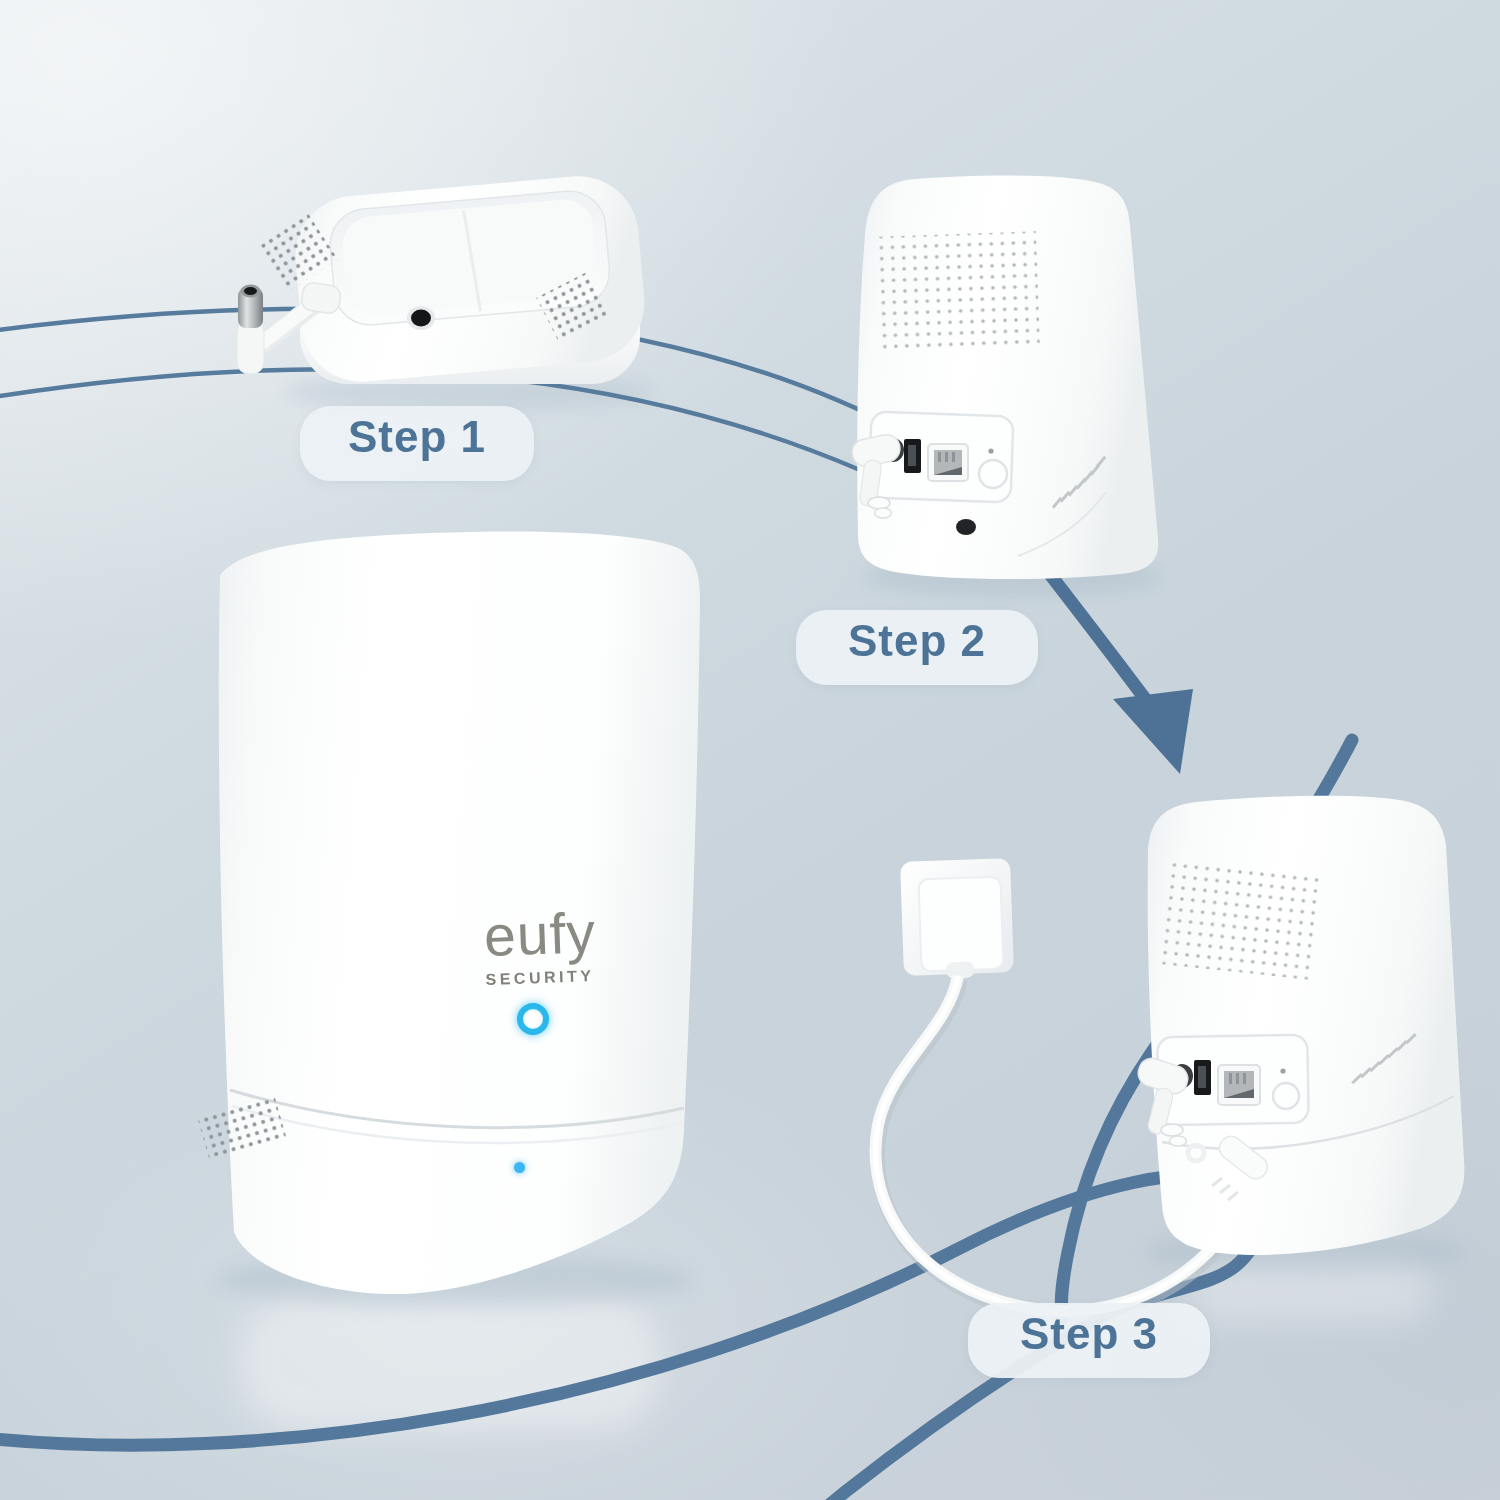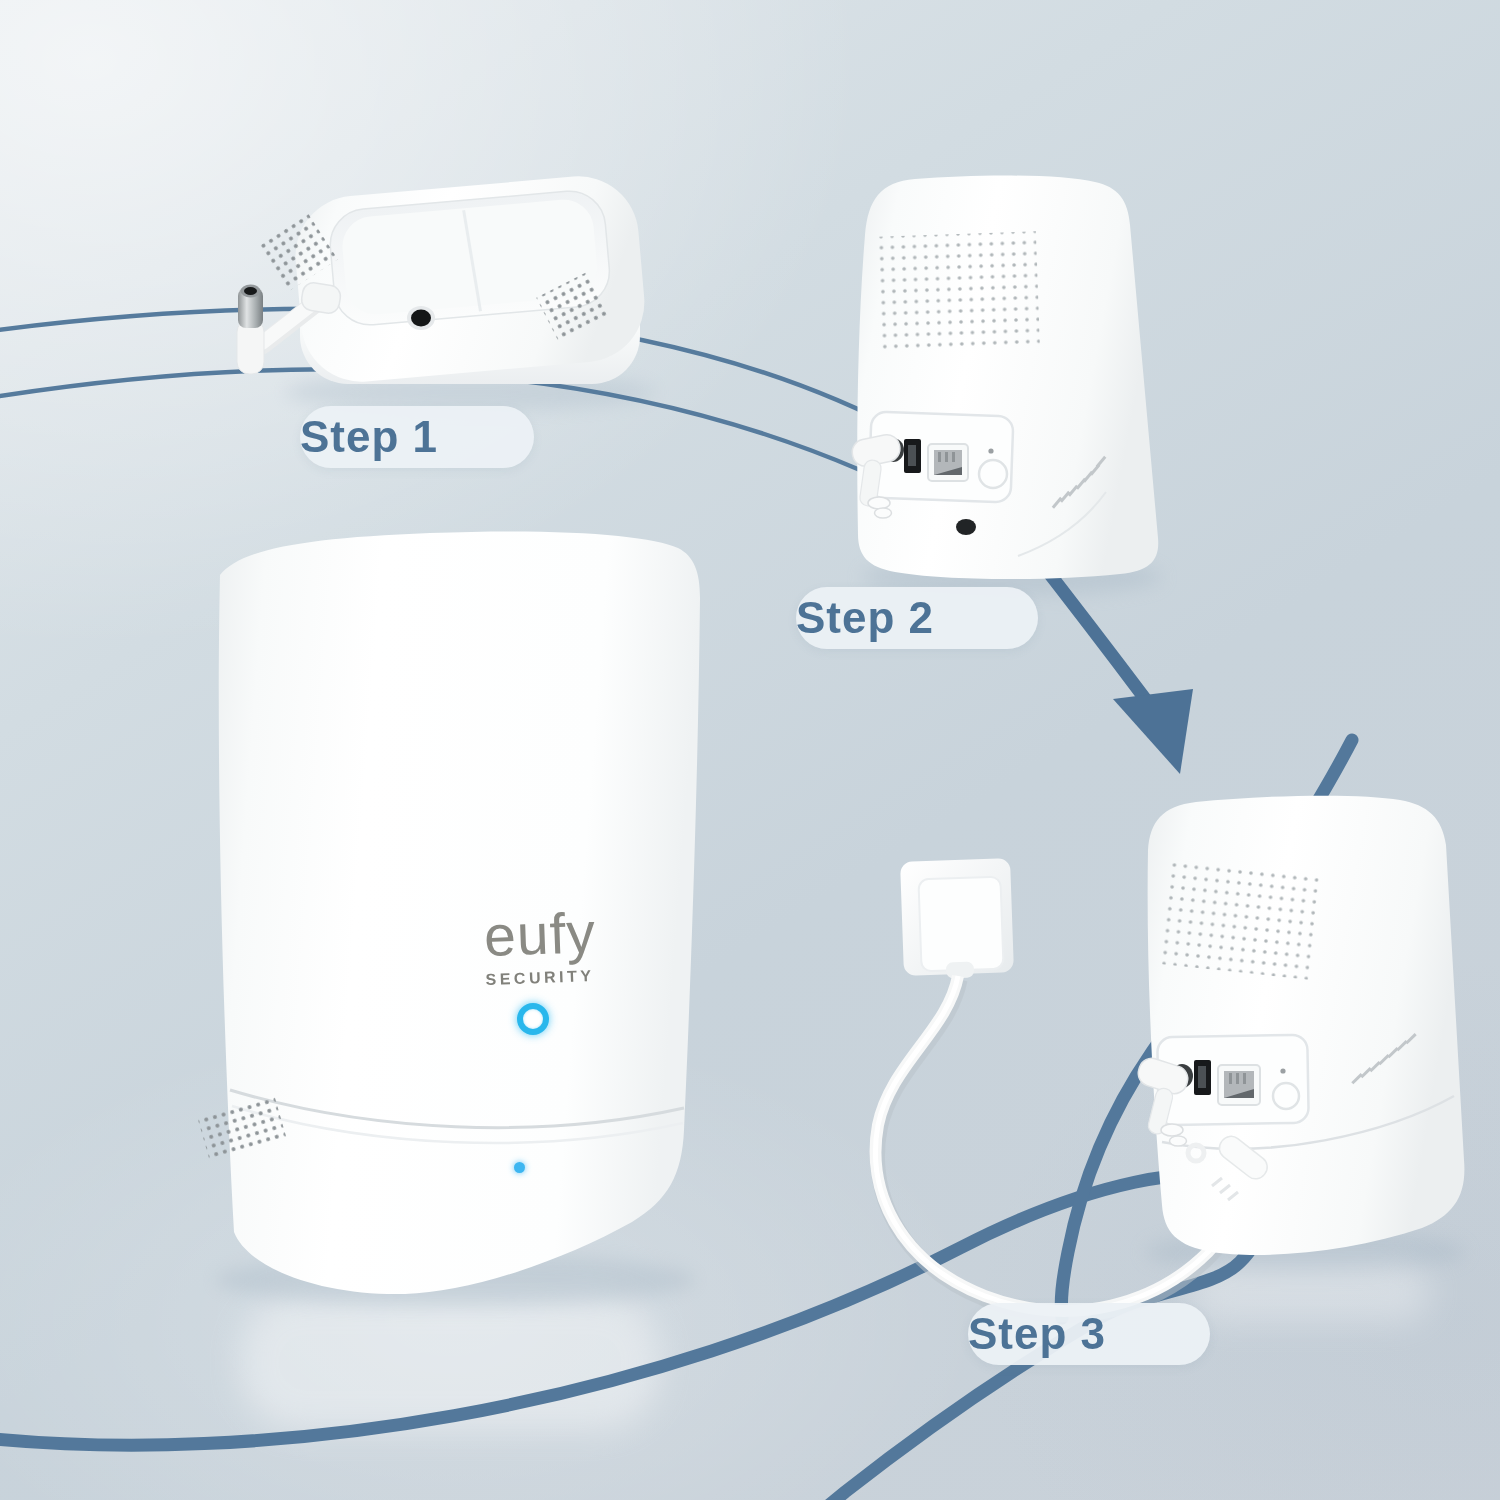--- a/index.html
+++ b/index.html
@@ -10,28 +10,28 @@
   .bg{
     position:absolute; inset:0;
     background:
       radial-gradient(1250px 950px at 6% 4%, rgba(255,255,255,0.60), rgba(255,255,255,0) 62%),
       radial-gradient(900px 500px at 30% 88%, rgba(255,255,255,0.22), rgba(255,255,255,0) 60%),
       radial-gradient(800px 600px at 97% 88%, rgba(170,185,200,0.18), rgba(170,185,200,0) 60%),
       linear-gradient(148deg,#e2e8ec 0%,#d2dce2 30%,#c8d3db 58%,#c9d1d9 100%);
   }
   .scene-svg{position:absolute; left:0; top:0;}
   .pill{
-    position:absolute; height:62px; border-radius:31px;
+    position:absolute; height:75px; border-radius:31px;
     background:rgba(236,241,245,0.94);
     box-shadow:0 3px 10px rgba(110,135,160,0.10);
     color:#4d7396; font-size:44px; font-weight:bold; letter-spacing:1px;
-    line-height:62px; 
+    line-height:62px; text-align:center;
   }
   #pill1{left:300px; top:406px; width:234px;}
-  #pill2{left:796px; top:587px; width:242px;}
+  #pill2{left:796px; top:610px; width:242px;}
   #pill3{left:968px; top:1303px; width:242px;}
   .brand{
     position:absolute; left:440px; top:901px; width:200px; text-align:center;
     font-size:57px; color:#8a8a84; letter-spacing:1px; transform:rotate(-2deg);
   }
   .brand-sub{
     position:absolute; left:440px; top:969px; width:200px; text-align:center;
     font-size:16px; font-weight:bold; color:#81817b; letter-spacing:3.5px;
     transform:rotate(-2deg);
   }

